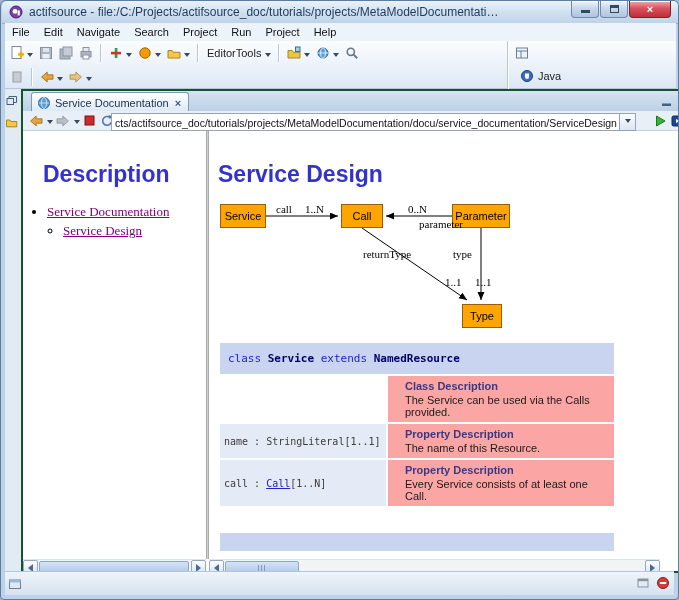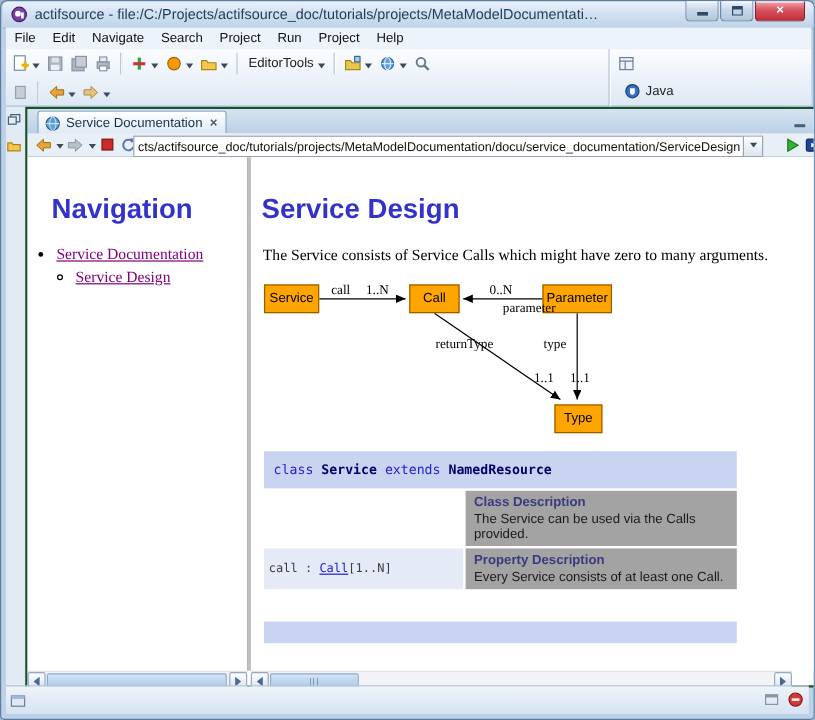--- a/index.html
+++ b/index.html
@@ -91,21 +91,21 @@
   .dlabel{position:absolute;font-family:"Liberation Serif",serif;font-size:11px;color:#000;white-space:nowrap;}
   
   table.doc-table{border-collapse:separate;border-spacing:2px;width:398px;margin:7px 0 0 0;
                   background:#fff;font-family:"Liberation Sans",sans-serif;}
   td.th-class{background:#c9d4f1;font-family:"DejaVu Sans Mono",monospace;font-size:11px;
               padding:9px 8px;}
   .kw{color:#2222cc;} .cn{color:#00006a;font-weight:bold;}
   td.cell-code{width:158px;background:#e5eaf7;font-family:"DejaVu Sans Mono",monospace;font-size:10px;
                color:#3c3c3c;padding:5px 4px;vertical-align:middle;}
   td.cell-code.cell-empty{background:#fff;}
-  td.cell-desc{background:#a3a3a3;padding:4px 7px;vertical-align:top;}
+  td.cell-desc{background:#fca5a5;padding:4px 17px;vertical-align:top;}
   .row-title{font-size:11px;font-weight:bold;color:#3a3a80;}
   .row-text{font-size:11px;color:#1a1a1a;margin-top:2px;}
   .code-link{color:#2222cc;text-decoration:underline;cursor:pointer;}
   table.doc-table.tbl2{margin-top:23px;}
   
   .vscroll{position:absolute;right:2px;top:0;width:16px;height:428px;background:#f1f3f7;
            border-left:1px solid #dfe3ea;}
   .hscroll{position:absolute;height:15px;background:#f1f3f7;border-top:1px solid #dfe3ea;}
   .hscroll.main-h{left:186px;top:468px;width:451px;}
   .hscroll.nav-h{left:0;top:468px;width:183px;}
@@ -381,38 +381,37 @@
               <polygon points="6,6 10.5,8 6,10" fill="#fff"></polygon>
             </svg>
         </span>
         <span class="dd"></span>
       </div>
     </div>
 
     <div class="browser-content">
 
       <div class="nav-frame">
-        <h1 class="doc-h1">Navigation</h1>
+        <h1 class="doc-h1">Description</h1>
         <ul class="nav-list">
           <li>
             <a>Service Documentation</a>
             <ul>
               <li>
                 <a>Service Design</a>
               </li>
             </ul>
           </li>
         </ul>
       </div>
 
       <div class="frame-divider"></div>
 
       <div class="main-frame">
         <h1 class="doc-h1">Service Design</h1>
-        <p class="intro">The Service consists of Service Calls which might have zero to many arguments.</p>
 
         <div class="diagram">
           <svg class="wires" width="320" height="130">
             <defs>
               <marker id="arr" markerWidth="9" markerHeight="8" refX="8" refY="3.5" orient="auto">
                 <path d="M0,0 L8,3.5 L0,7 Z" fill="#000"></path>
               </marker>
             </defs>
             <line x1="54" y1="12" x2="126" y2="12" stroke="#000" marker-end="url(#arr)"></line>
             <line x1="240" y1="12" x2="174" y2="12" stroke="#000" marker-end="url(#arr)"></line>
@@ -441,20 +440,27 @@
             </td>
           </tr>
           <tr>
             <td class="cell-code cell-empty"></td>
             <td class="cell-desc">
               <div class="row-title">Class Description</div>
               <div class="row-text">The Service can be used via the Calls provided.</div>
             </td>
           </tr>
           <tr>
+            <td class="cell-code">name : StringLiteral[1..1]</td>
+            <td class="cell-desc">
+              <div class="row-title">Property Description</div>
+              <div class="row-text">The name of this Resource.</div>
+            </td>
+          </tr>
+          <tr>
             <td class="cell-code"><span>call : </span><a class="code-link">Call</a><span>[1..N]</span></td>
             <td class="cell-desc">
               <div class="row-title">Property Description</div>
               <div class="row-text">Every Service consists of at least one Call.</div>
             </td>
           </tr>
         </tbody>
           </table>
 
         <table class="doc-table tbl2">

